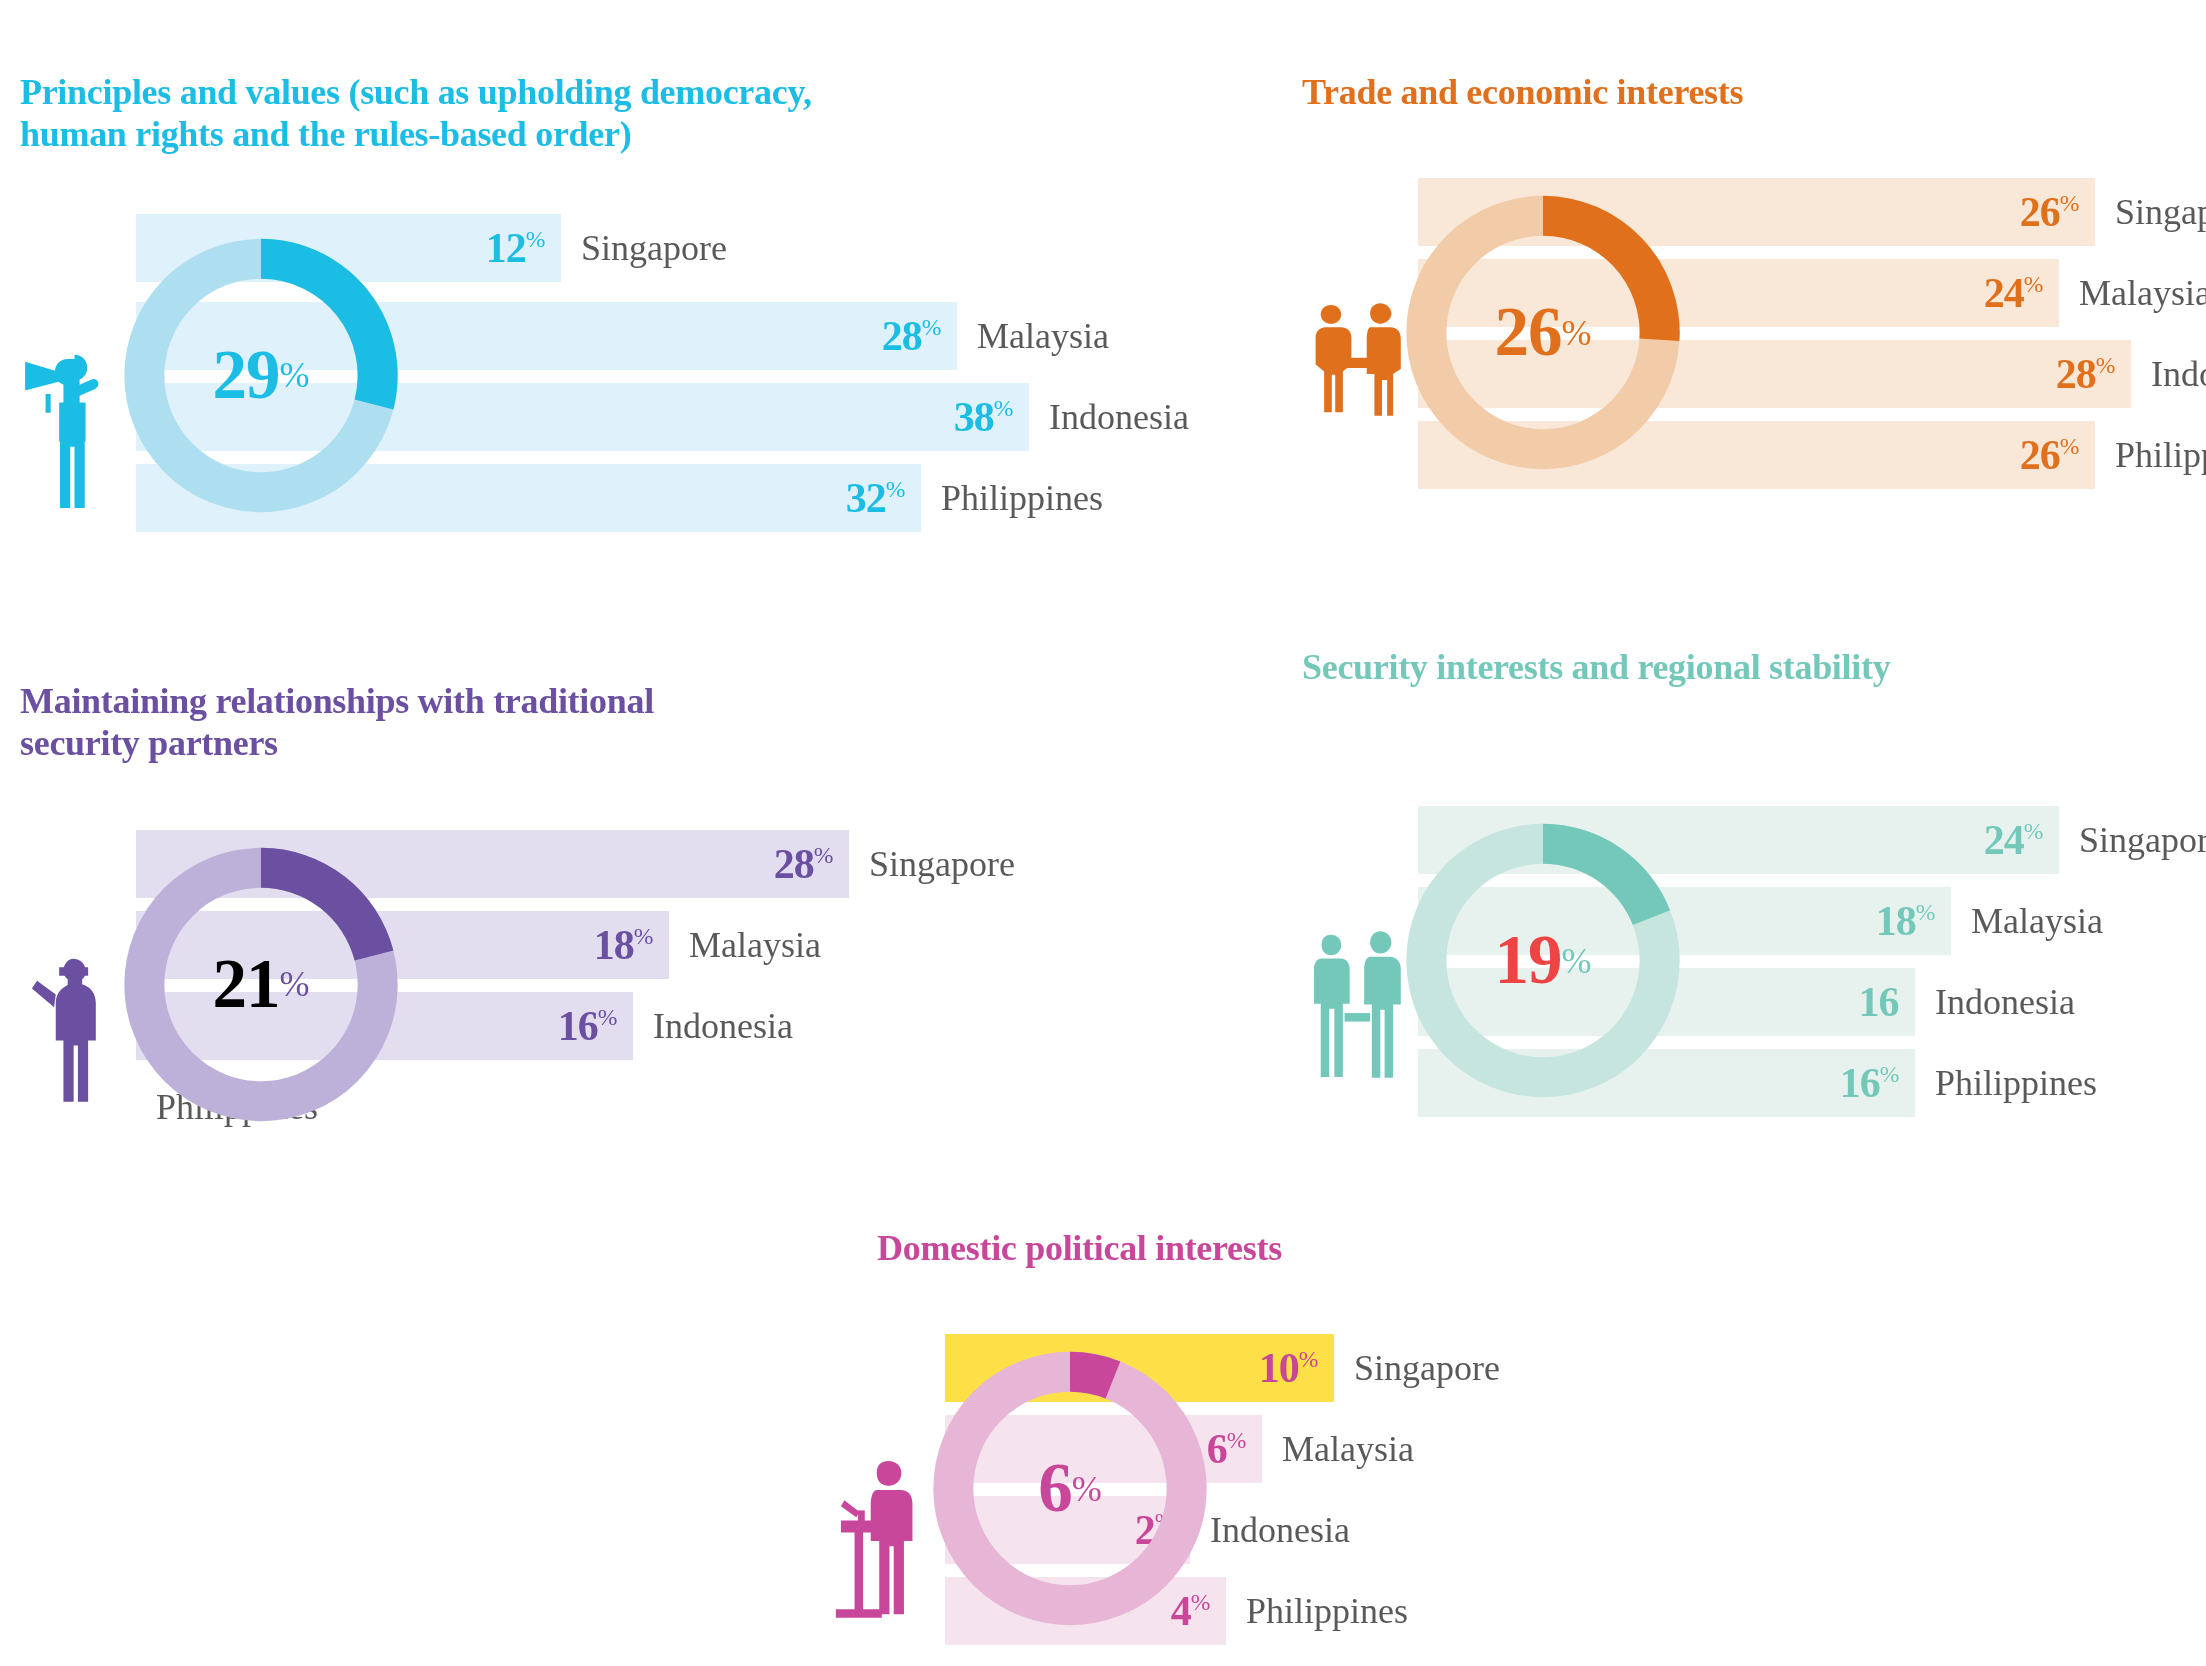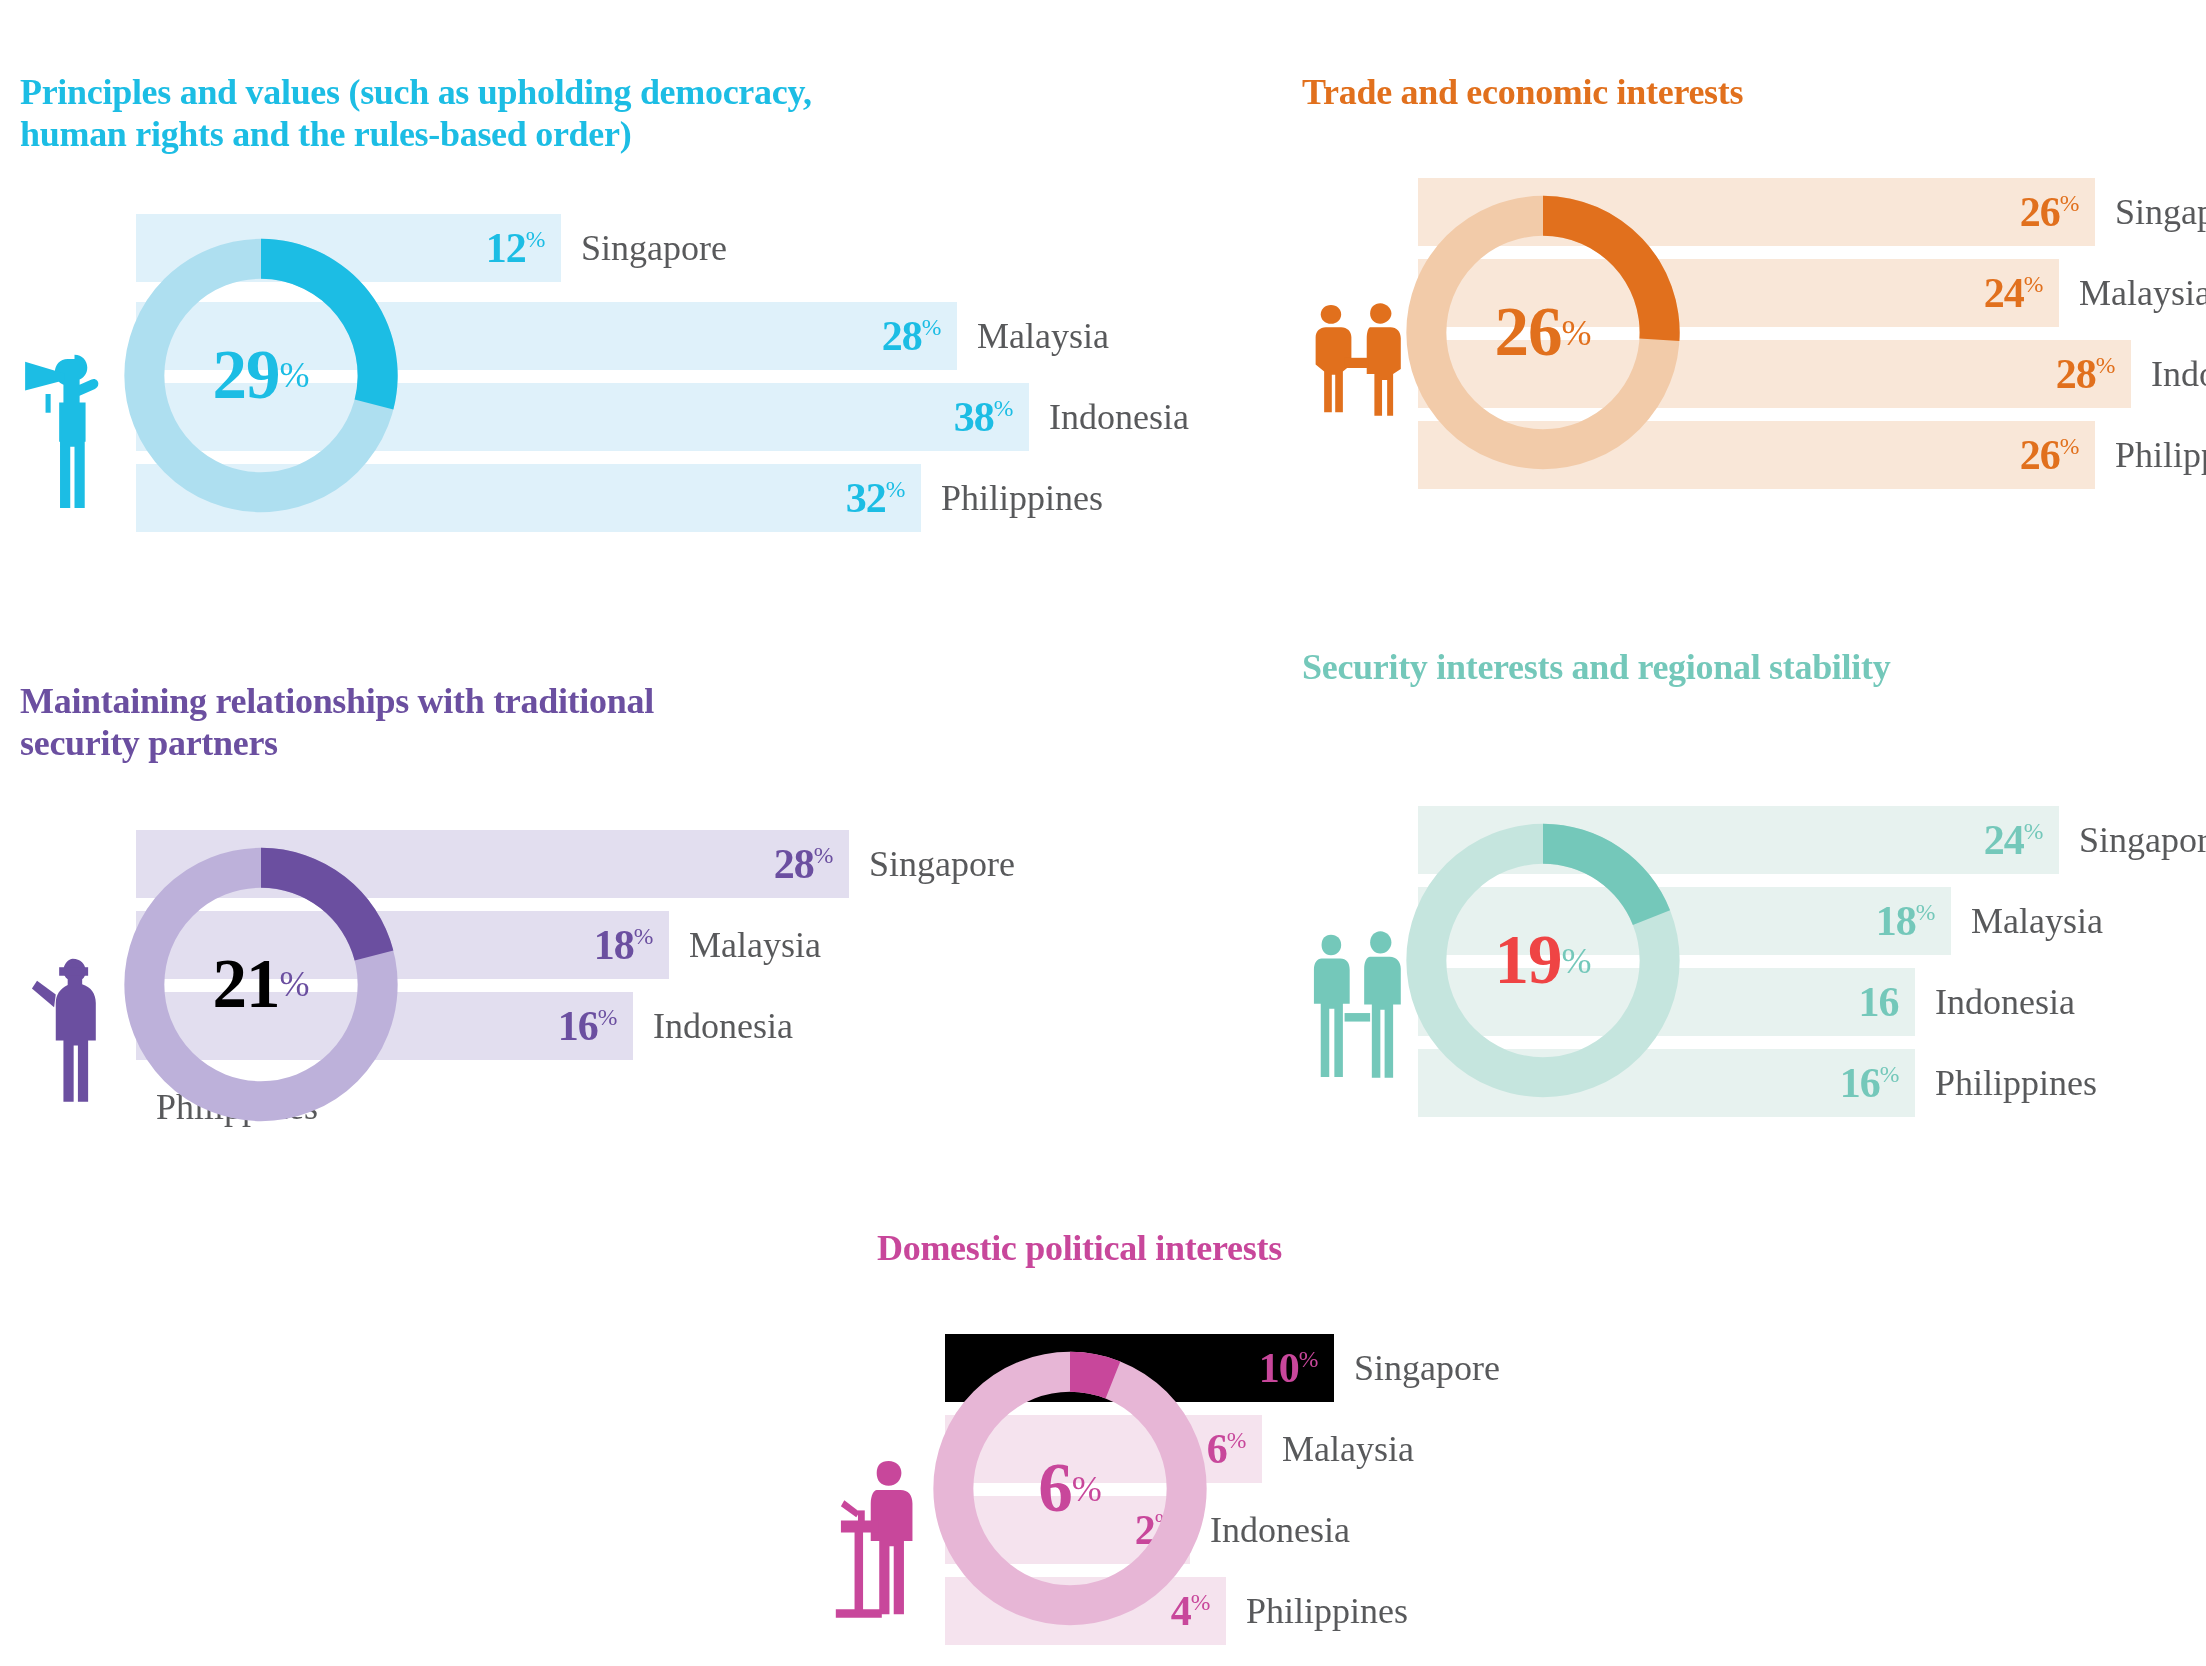--- a/index.html
+++ b/index.html
@@ -304,21 +304,21 @@
           </svg>
         </div>
       </div>
   </div>
 
   <div class="panel" id="panel-4" style="left:829px; top:1227px; width:909px;">
     <div class="panel-title" style="color: rgb(200, 71, 155); margin-left: 48px;">Domestic political interests</div>
     <div class="chart" id="chart-4" style="margin-top:56px; height:345px;">
         <div class="bars">
           <div class="bar-row" style="left: 116px; top: 9px;">
-            <div class="bar-track" style="width: 389px; background: #000000;">
+            <div class="bar-track" style="width: 389px; background: #fde047;">
               <div class="bar-val" style="color: rgb(200, 71, 155);"><span>10</span><span class="pct">%</span></div>
             </div>
             <div class="bar-label">Singapore</div>
           </div>
           <div class="bar-row" style="left: 116px; top: 90px;">
             <div class="bar-track" style="width: 317px; background: rgb(245, 227, 238);">
               <div class="bar-val" style="color: rgb(200, 71, 155);"><span>6</span><span class="pct">%</span></div>
             </div>
             <div class="bar-label">Malaysia</div>
           </div>

